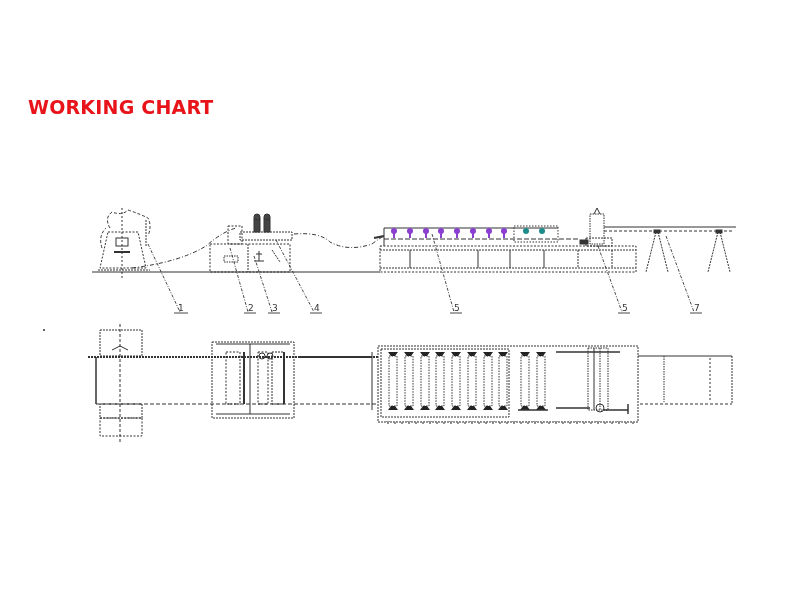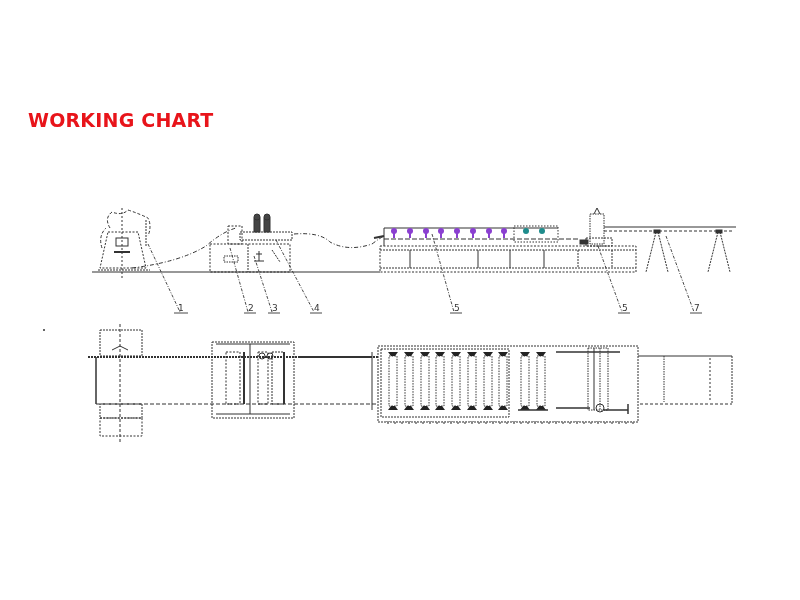--- a/index.html
+++ b/index.html
@@ -1,19 +1,19 @@
 <!DOCTYPE html>
 <html><head>
 <meta charset="utf-8">
 <style>
   html, body { margin: 0; padding: 0; background: #ffffff; }
   body { width: 800px; height: 600px; position: relative; overflow: hidden;
          font-family: "DejaVu Sans", sans-serif; }
   .title { position: absolute; left: 28px; top: 96px; font-size: 19px; font-weight: bold;
-           color: #e8141a; letter-spacing: 0.2px; font-family: "DejaVu Sans", sans-serif; margin-top: 13px; }
+           color: #e8141a; letter-spacing: 0.2px; font-family: "DejaVu Sans", sans-serif; }
   svg { position: absolute; left: 0; top: 0; }
   .lbl { font-family: "DejaVu Sans", sans-serif; font-size: 9px; fill: #333; }
 </style>
 </head>
 <body>
 
 <div class="title">WORKING CHART</div>
 
 <svg width="800" height="600" viewBox="0 0 800 600">
   <defs>

